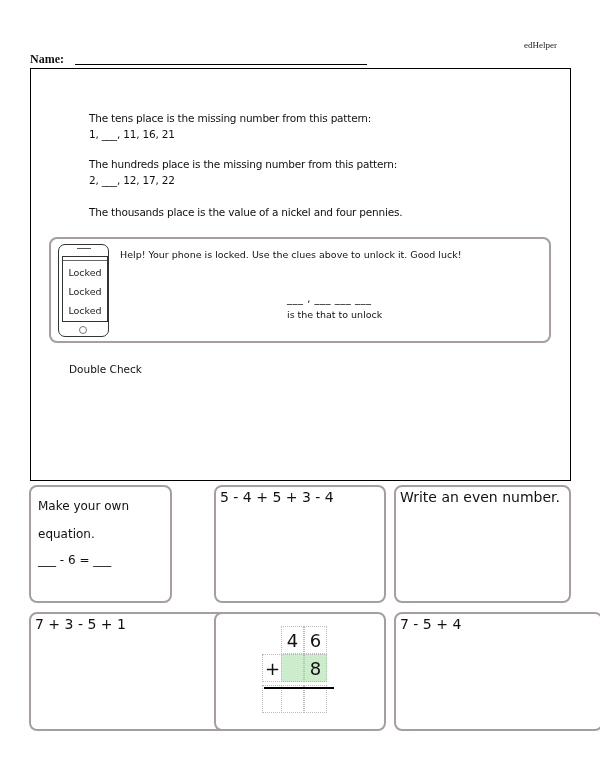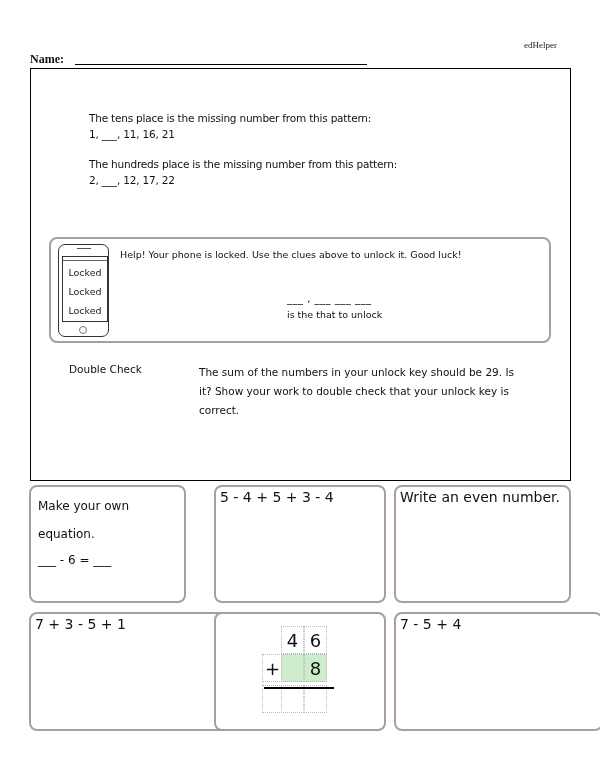--- a/index.html
+++ b/index.html
@@ -41,42 +41,42 @@
 
 <div class="brand">edHelper</div>
 <div class="name-row">Name:</div>
 <div class="name-line"></div>
 
 <div class="main-box">
   <div class="clue" style="top:42px">The tens place is the missing number from this pattern:</div>
   <div class="clue" style="top:58px">1, ___, 11, 16, 21</div>
   <div class="clue" style="top:88px">The hundreds place is the missing number from this pattern:</div>
   <div class="clue" style="top:104px">2, ___, 12, 17, 22</div>
+  <div class="clue" style="top:136px">The thousands place is the value of a nickel and four pennies.</div>
 
   <div class="phone-panel">
     <div class="phone">
       <div class="speaker"></div>
       <div class="screen">
         <div class="statusbar"></div>
         <div class="lock-line" style="top:10px">Locked</div>
         <div class="lock-line" style="top:29px">Locked</div>
         <div class="lock-line" style="top:48px">Locked</div>
       </div>
       <div class="home"></div>
     </div>
     <div class="help-text">Help!  Your phone is locked.  Use the clues above to unlock it.  Good luck!</div>
     <div class="code-blanks">___ , ___ ___ ___</div>
     <div class="code-caption">is the that to unlock</div>
   </div>
 
   <div class="dc-label">Double Check</div>
-  <div class="dc-text">The sum of the numbers in your unlock key should be 29. Is it?  Show your work to double check that your unlock key is correct.</div>
 </div>
 
-<div class="card" style="left:29px; top:485px; width:157px; height:118px;padding-left:24px;">
+<div class="card" style="left:29px; top:485px; width:143px; height:118px;padding-left:24px;">
   <div class="big-text" style="top:12px">Make your own</div>
   <div class="big-text" style="top:40px">equation.</div>
   <div class="big-text" style="top:66px">___ - 6 = ___</div>
 </div>
 <div class="card" style="left:214px; top:485px; width:172px; height:118px;">
   <div class="card-text">5 - 4 + 5 + 3 - 4</div>
 </div>
 <div class="card" style="left:394px; top:485px; width:177px; height:118px;">
   <div class="card-text">Write an even number.</div>
 </div>

